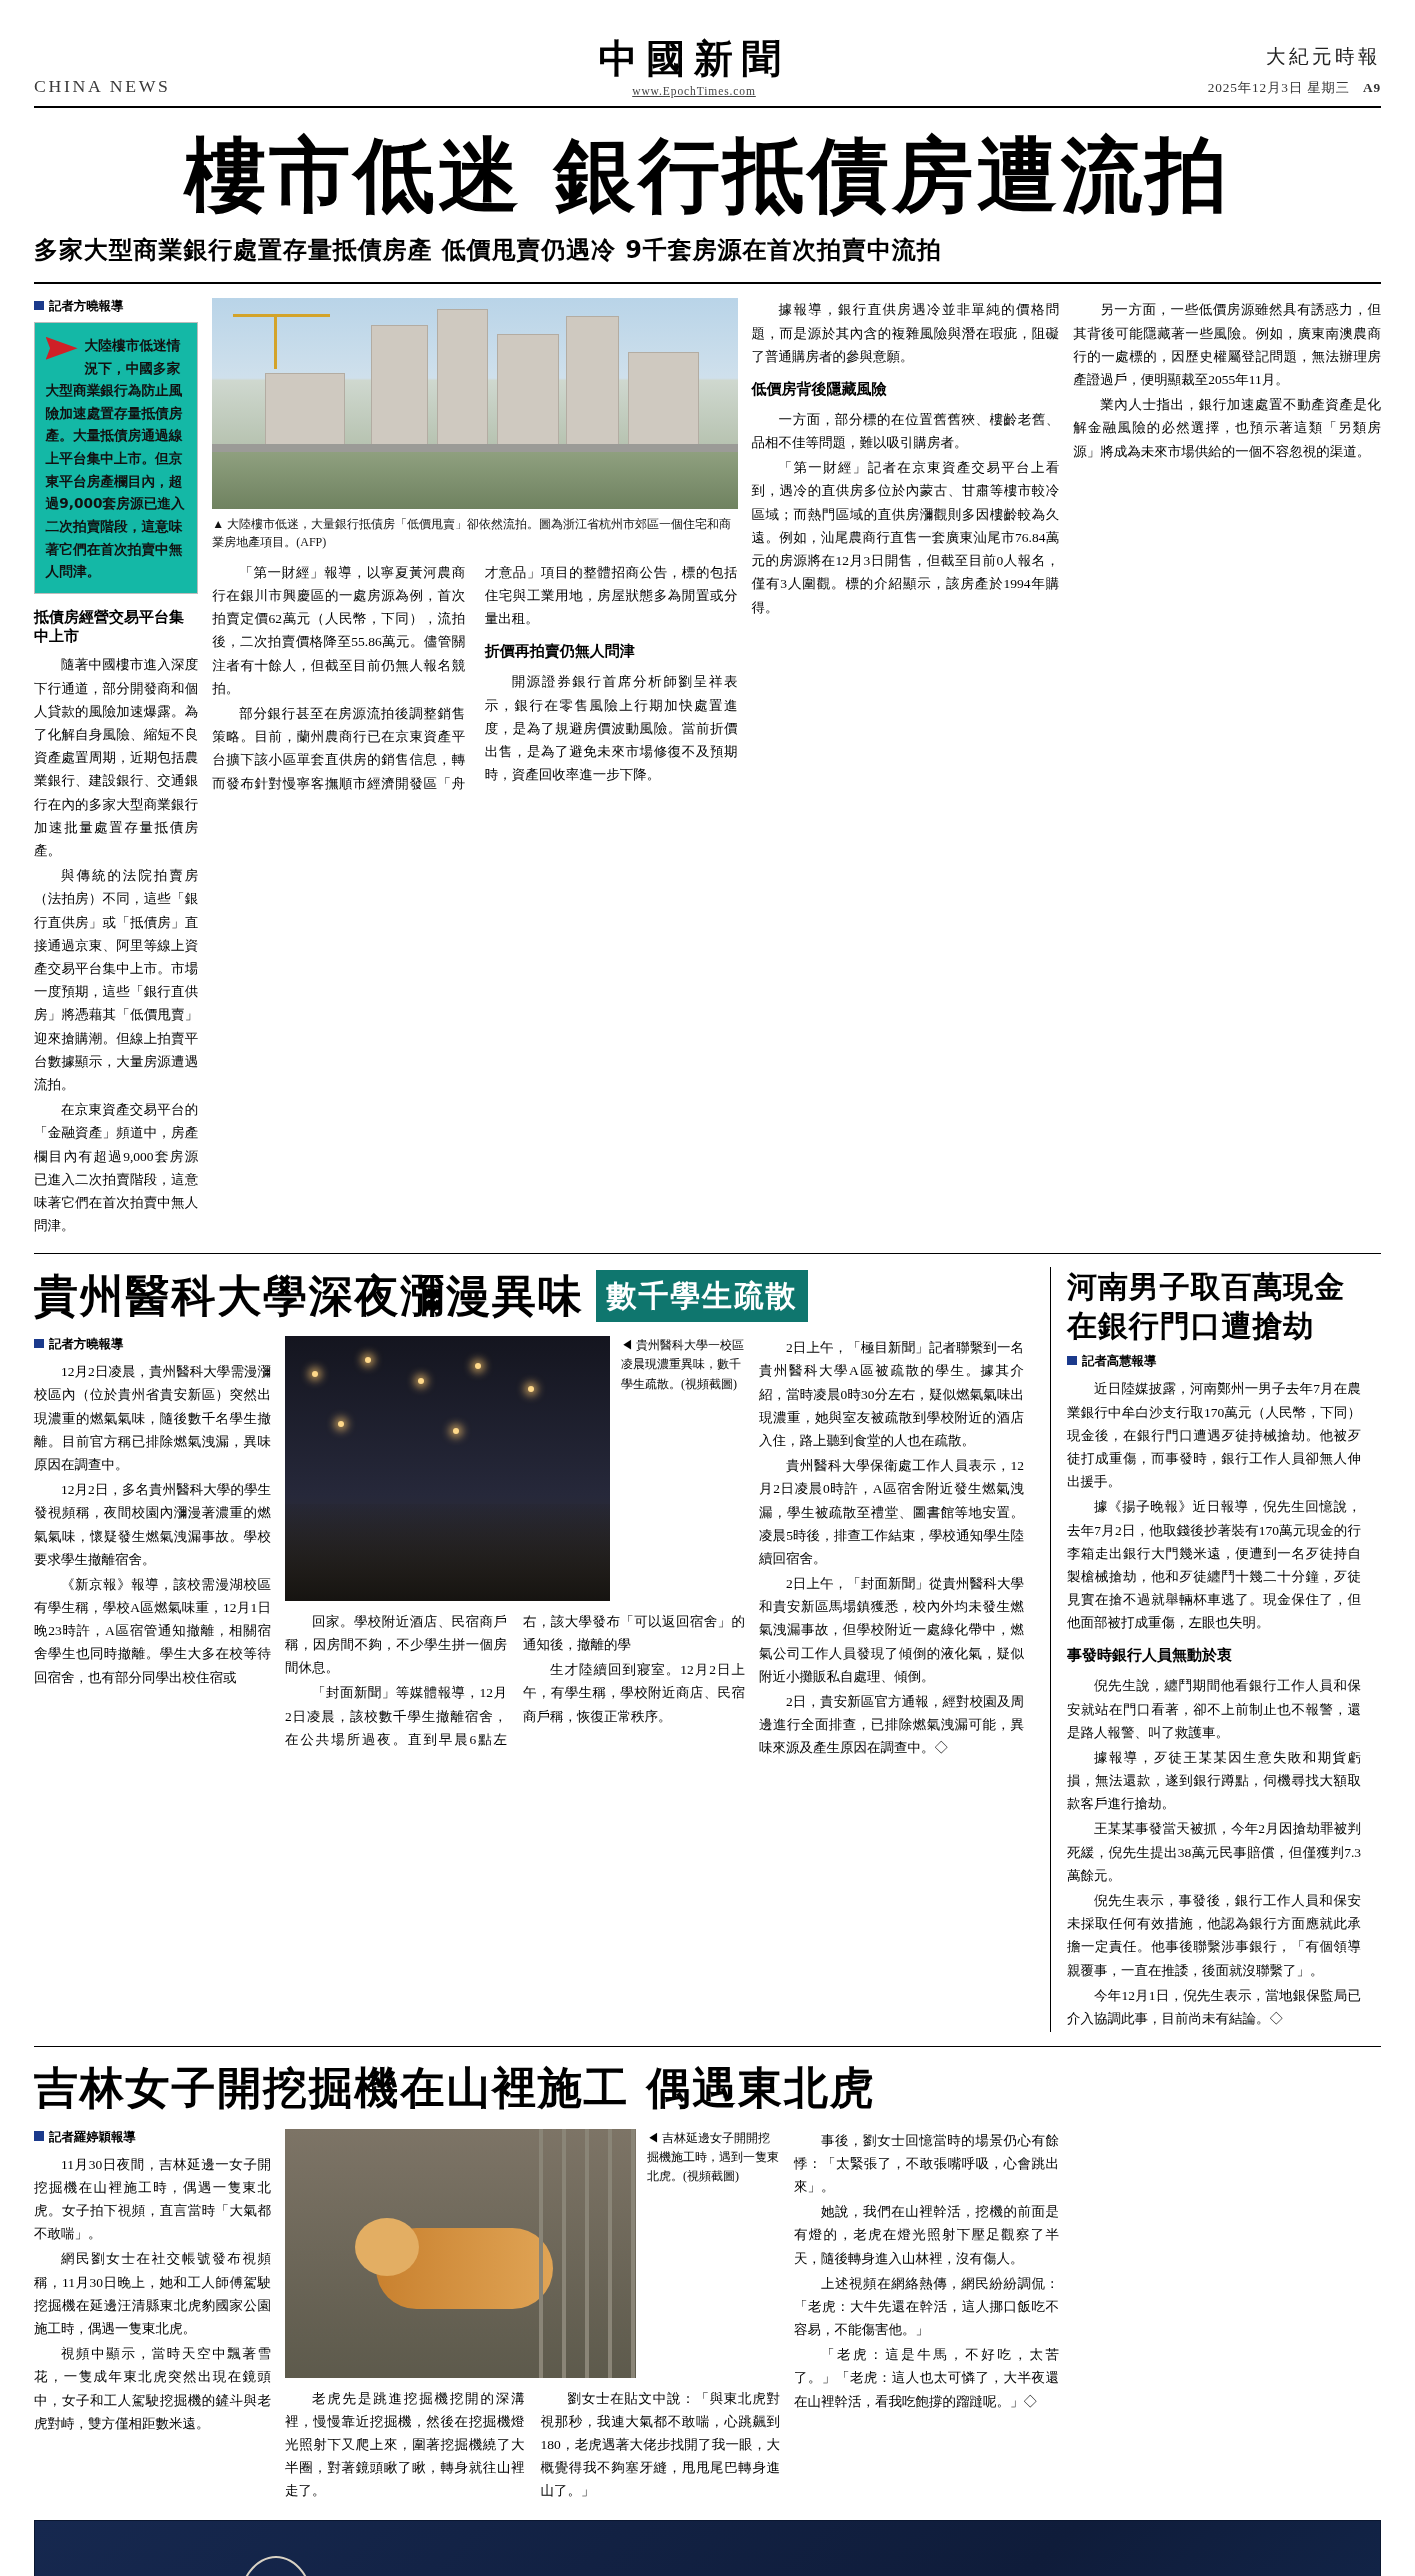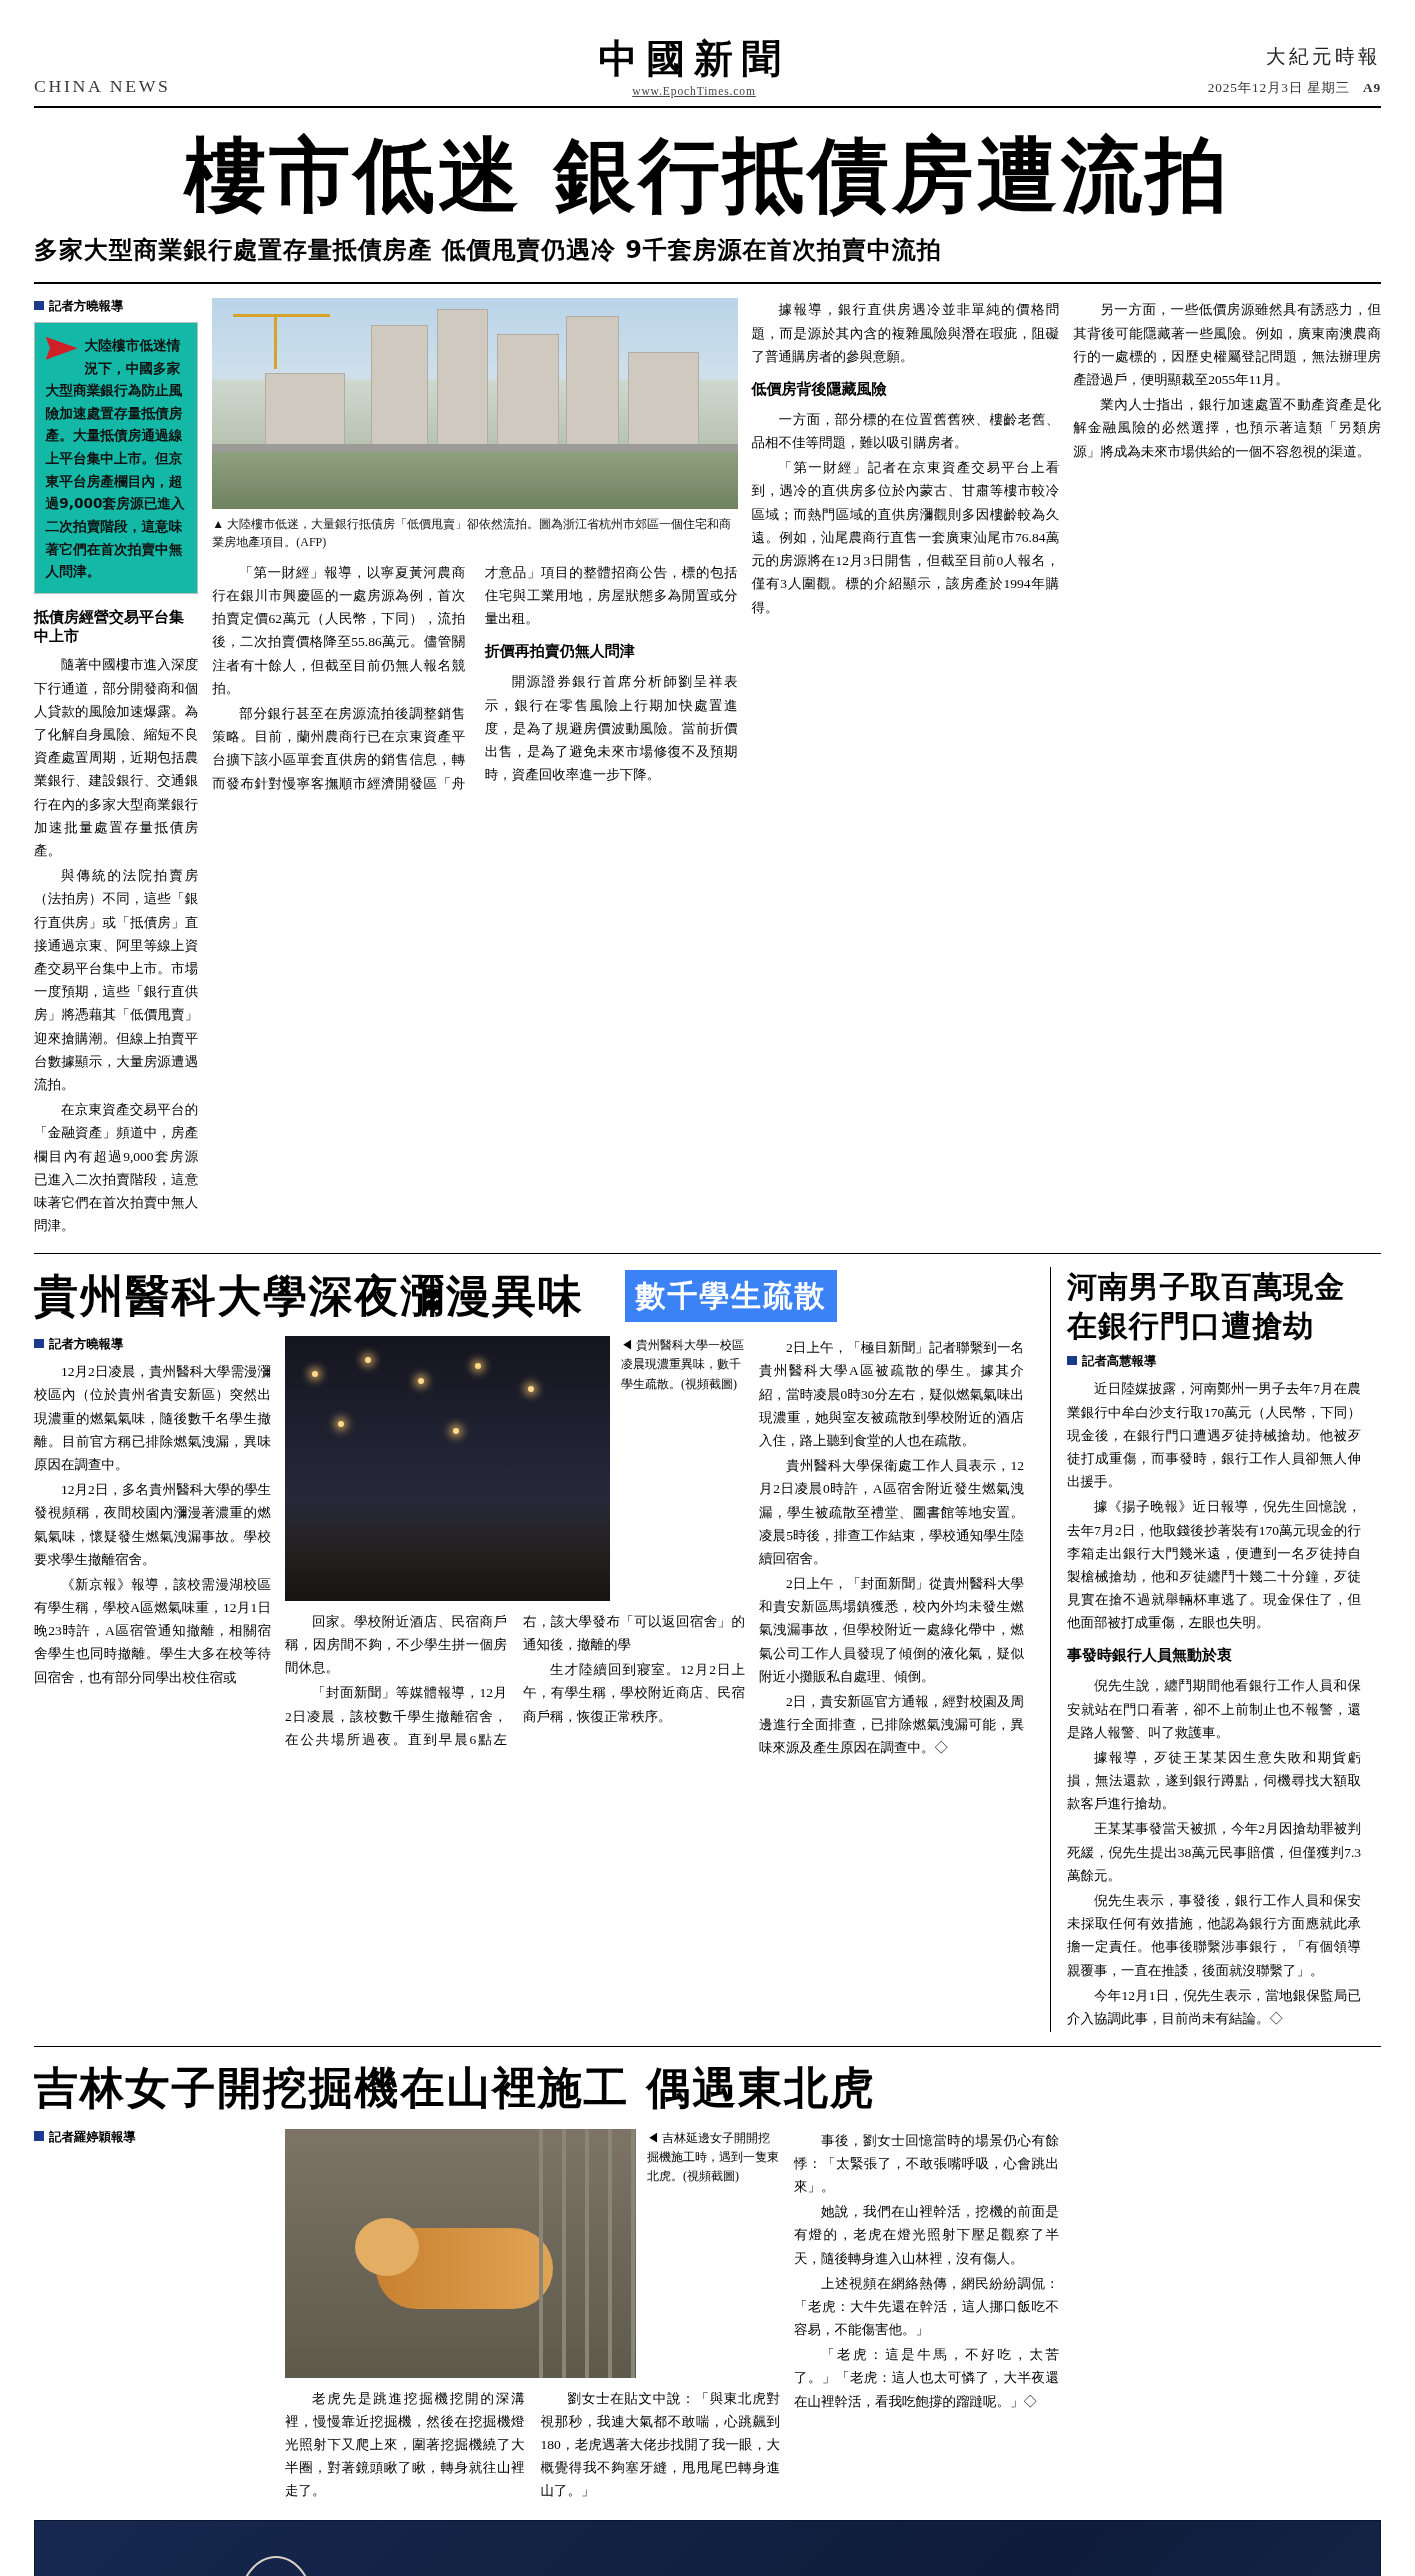--- a/index.html
+++ b/index.html
@@ -92,22 +92,22 @@
 
   
   .divider { border-top:1.8px solid #000; margin:14px 0 0; }
 
   
   .s2 { display:flex; gap:16px; margin-top:12.4px; }
   .s2-main { width:1000px; }
   .s2-side { width:311px; border-left:0.9px solid #000; padding-left:16px; }
   .h2line { display:flex; align-items:center; gap:12.4px; }
   .h2 { font-family:"DejaVu Serif", serif; font-size:44px; font-weight:bold; letter-spacing:1.8px; }
-  .badge { background:#3b82f6; color:#fff; font-family:"DejaVu Serif", serif; font-size:30px;
-           font-weight:bold; padding:5.3px 10.6px; letter-spacing:1.8px;margin-left:29px; }
+  .badge { background:#0f766e; color:#fff; font-family:"DejaVu Serif", serif; font-size:30px;
+           font-weight:bold; padding:5.3px 10.6px; letter-spacing:1.8px; }
   .s2-cols { display:flex; gap:14px; margin-top:10.6px; }
   .s2-cols .c { width:237px; }
   .h2-side { font-family:"DejaVu Serif", serif; font-size:30px; font-weight:bold;
              line-height:1.3; letter-spacing:0.9px; }
 
   
   .s3 { margin-top:12.4px; }
   .h3 { font-family:"DejaVu Serif", serif; font-size:44px; font-weight:bold; letter-spacing:1.8px; }
   .s3-cols { display:flex; gap:14px; margin-top:10.6px; }
   .s3-cols .c { width:237px; }
@@ -279,20 +279,25 @@
 
   <div class="divider"></div>
 
   <div class="s3">
     <div class="h3">吉林女子開挖掘機在山裡施工 偶遇東北虎</div>
     <div class="s3-cols">
       <div class="c">
         <div class="byline">
           <span class="sq"></span><span>記者羅婷穎報導</span>
         </div>
+        <div class="col-text">
+          <p>11月30日夜間，吉林延邊一女子開挖掘機在山裡施工時，偶遇一隻東北虎。女子拍下視頻，直言當時「大氣都不敢喘」。</p>
+          <p>網民劉女士在社交帳號發布視頻稱，11月30日晚上，她和工人師傅駕駛挖掘機在延邊汪清縣東北虎豹國家公園施工時，偶遇一隻東北虎。</p>
+          <p>視頻中顯示，當時天空中飄著雪花，一隻成年東北虎突然出現在鏡頭中，女子和工人駕駛挖掘機的鏟斗與老虎對峙，雙方僅相距數米遠。</p>
+        </div>
       </div>
       <div class="c" style="width:495px;">
         <div style="display:flex; gap:10.6px;">
           <div style="flex:1;">
             <div class="ph-tiger">
               <div class="tg"></div>
               <div class="tg-head"></div>
               <div class="fence"></div>
             </div>
           </div>

